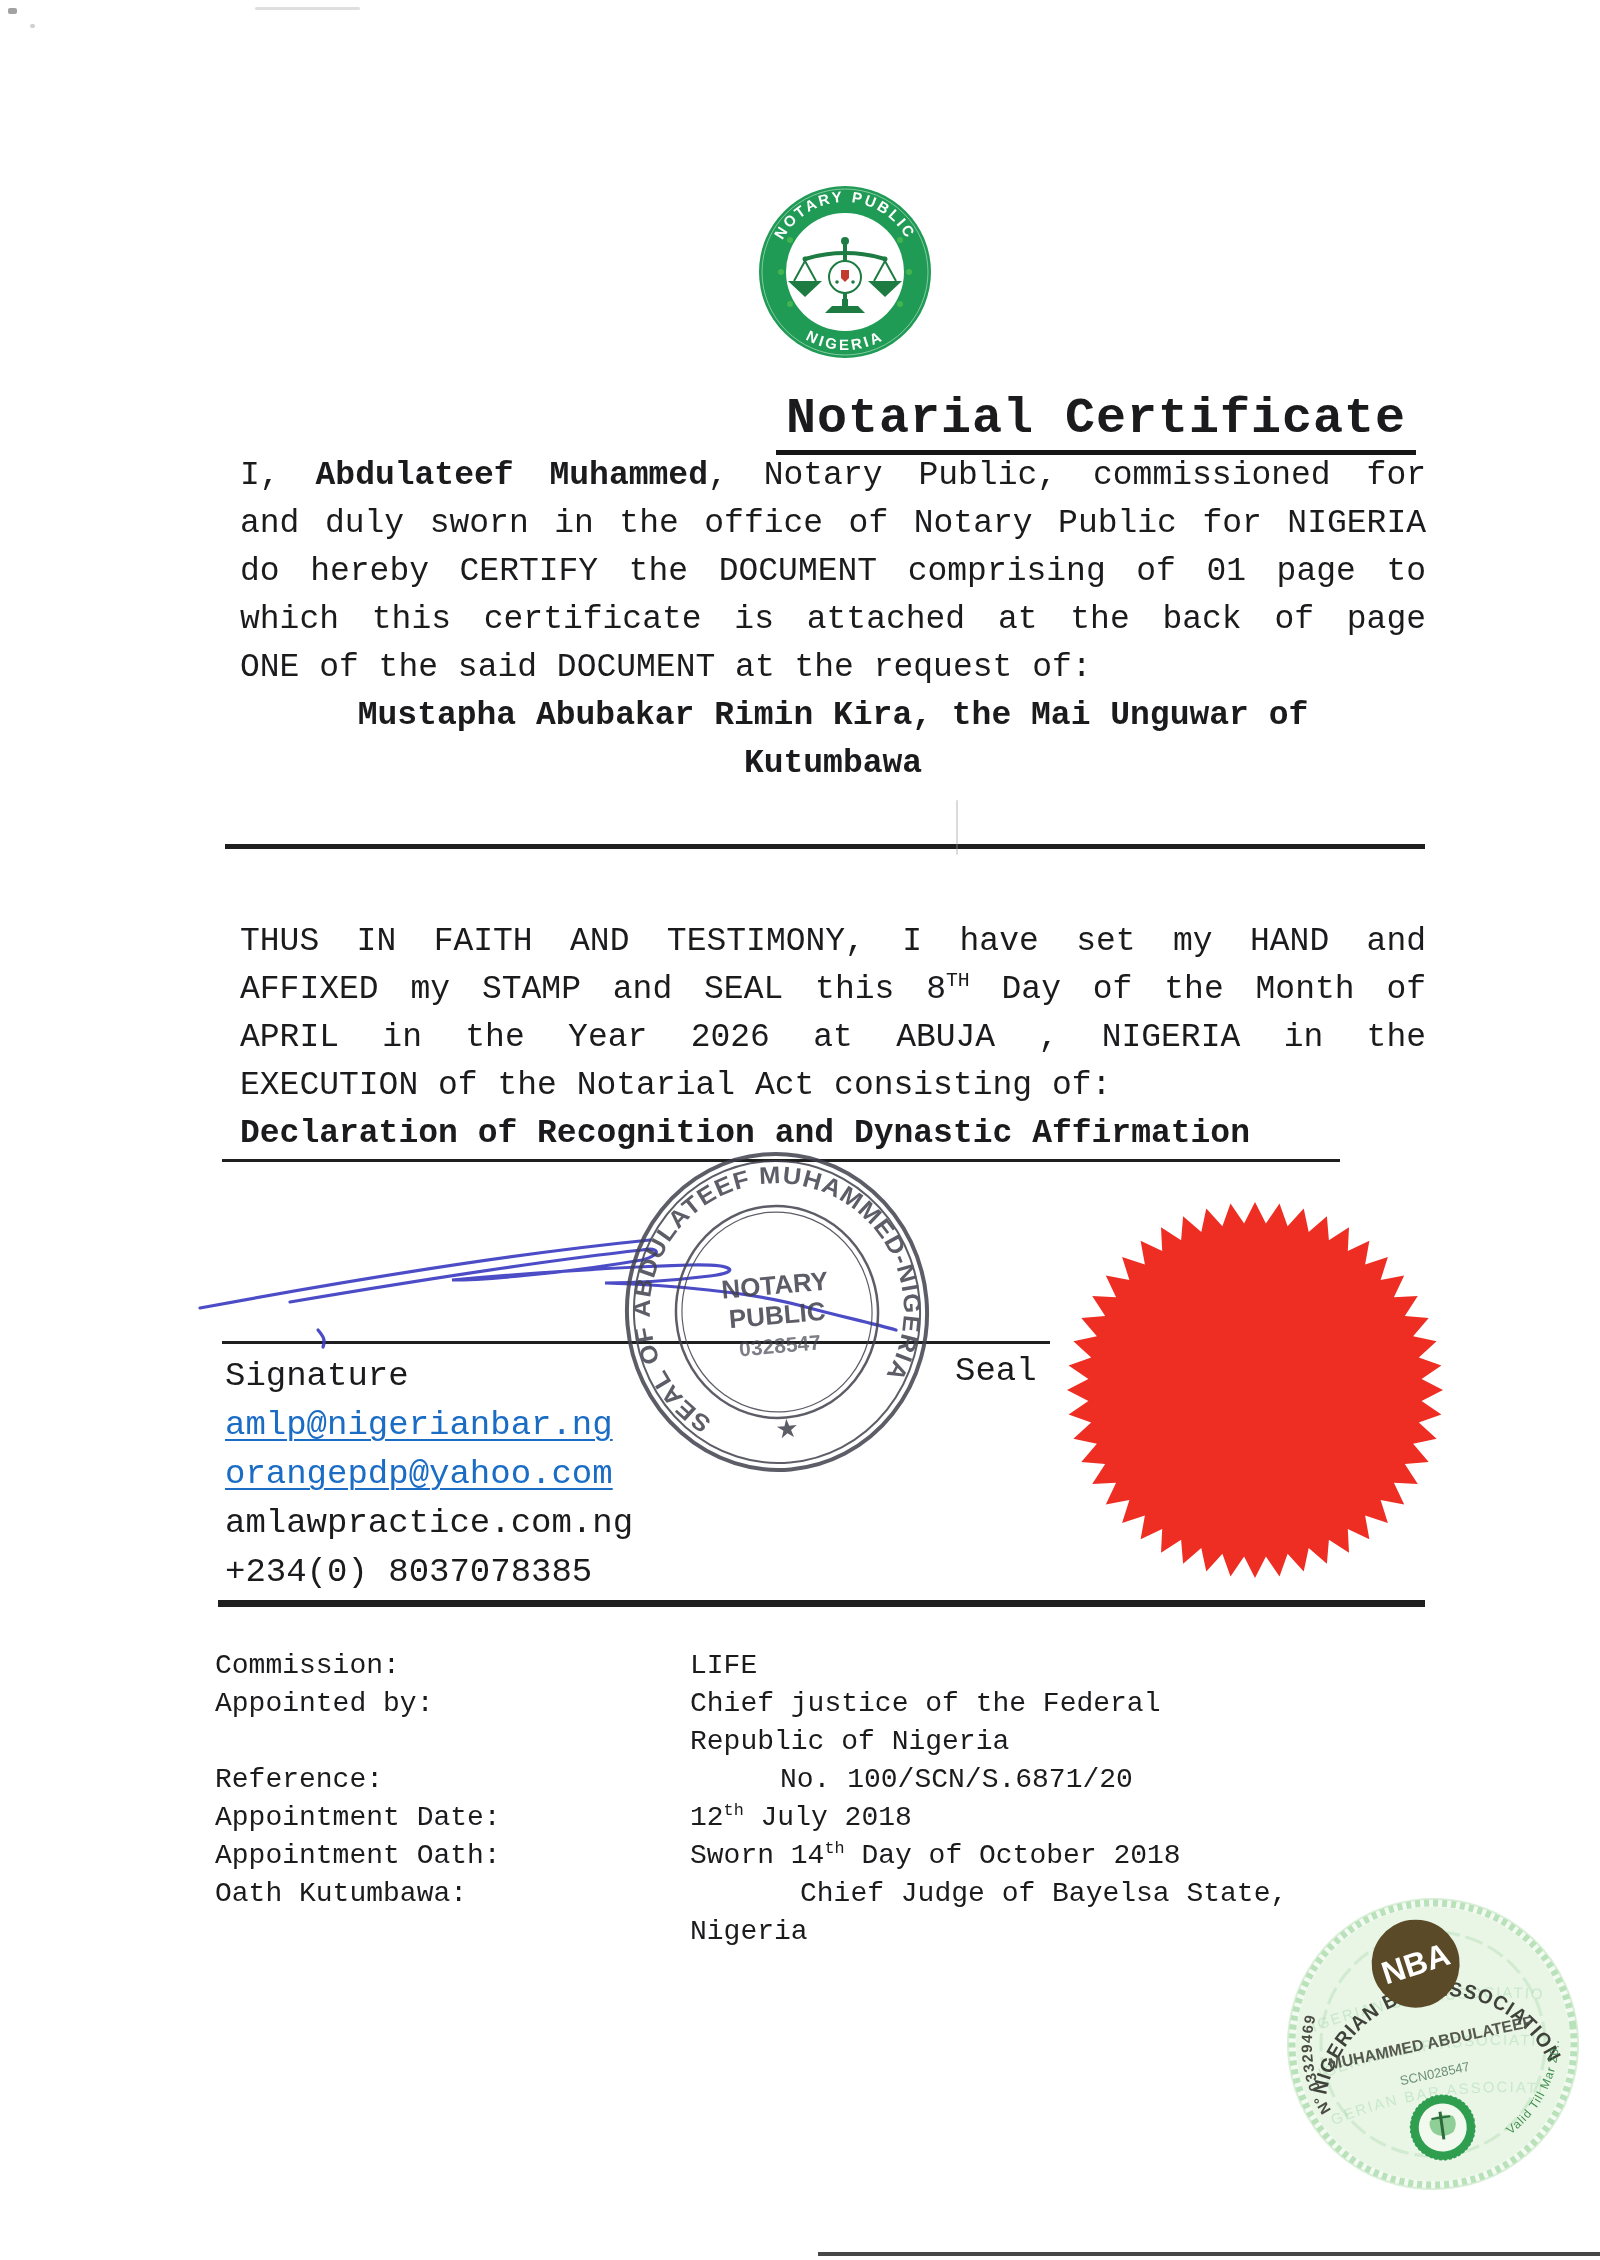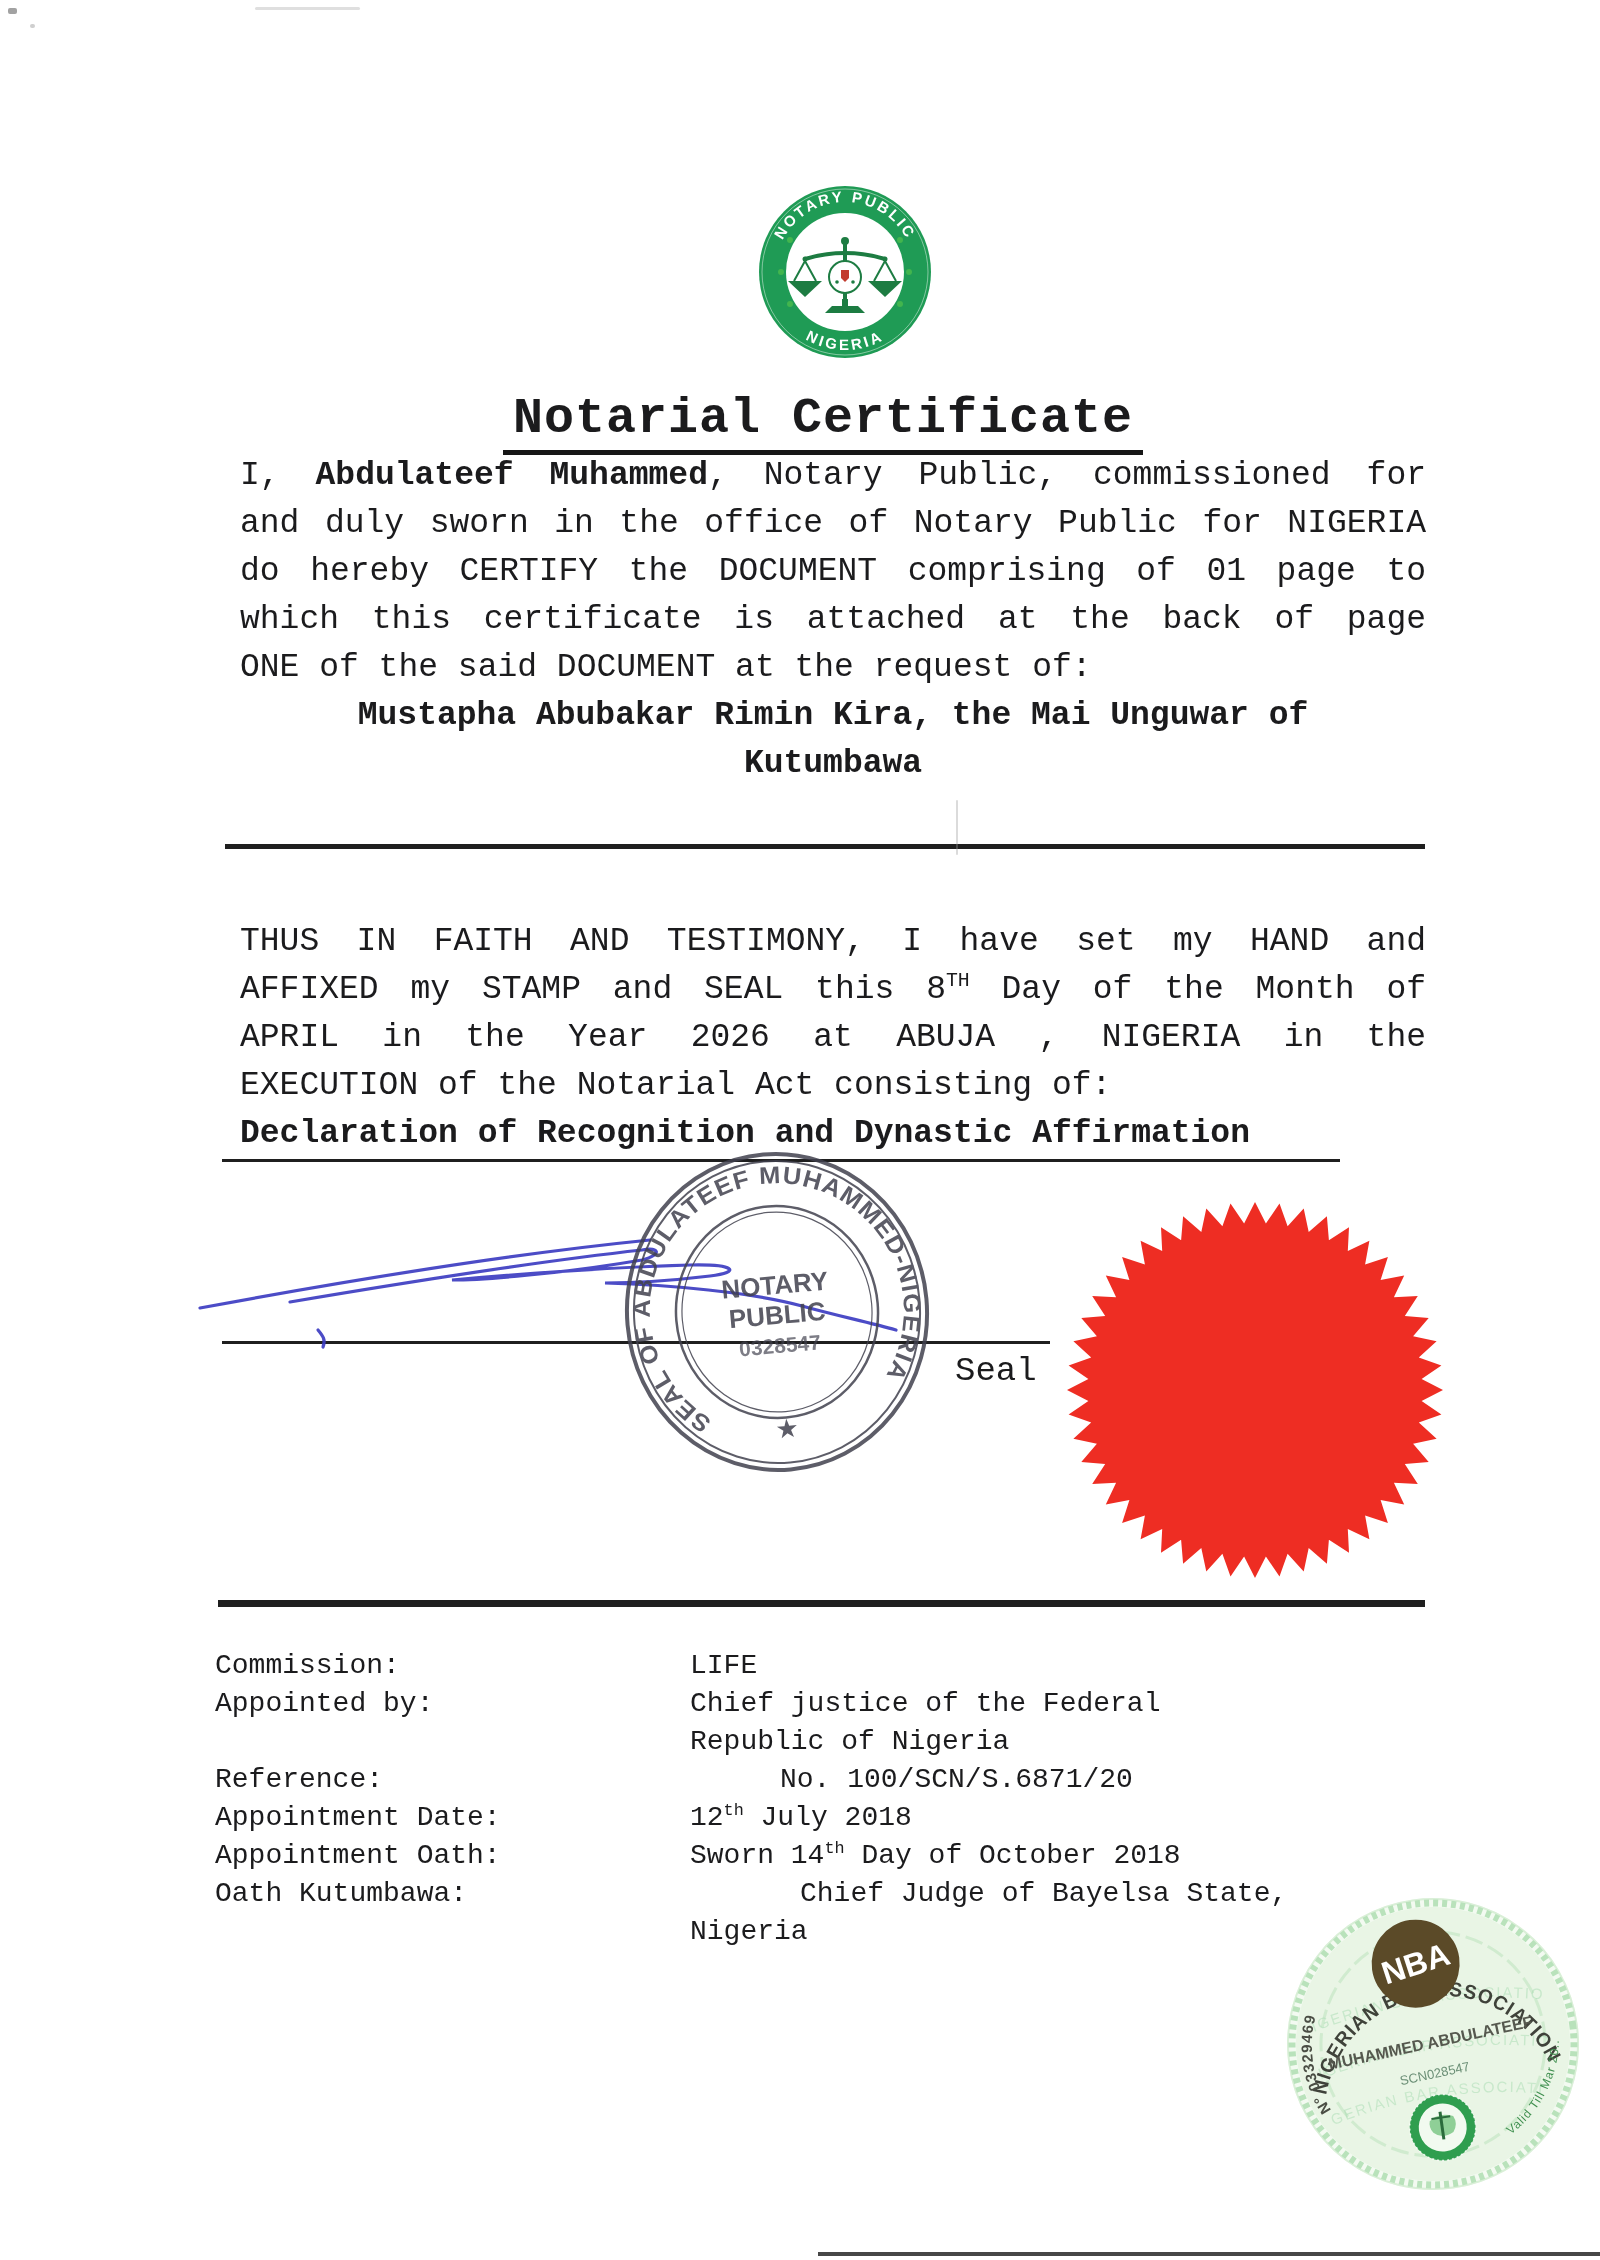--- a/index.html
+++ b/index.html
@@ -1,20 +1,20 @@
 <!DOCTYPE html>
 <html><head>
 <meta charset="utf-8">
 <style>
   html,body{margin:0;padding:0;background:#888;}
   #page{position:relative;width:1600px;height:2260px;background:#ffffff;overflow:hidden;
         font-family:"Liberation Mono","DejaVu Sans Mono",monospace;color:#1b1b1d;}
   .abs{position:absolute;}
   
-  #title-wrap{left:230px;top:390px;width:1186px;text-align:center;}
+  #title-wrap{left:230px;top:390px;width:1186px;text-align:right;}
   #doc-title{display:inline-block;font-size:50px;font-weight:bold;letter-spacing:1px;
              border-bottom:5px solid #161616;padding:0 10px 3px 10px;}
   
   .para{left:240px;width:1186px;font-size:33px;line-height:48px;}
   #intro-block{top:452px;}
   #testimony-block{top:918px;}
   .bline{white-space:normal;}
   .bline.just{text-align:justify;text-align-last:justify;}
   .bline.ctr{text-align:center;font-weight:bold;}
   sup{font-size:0.60em;vertical-align:super;line-height:0;}
@@ -137,20 +137,29 @@
       <text x="156" y="174" text-anchor="middle" font-size="26" font-weight="bold" fill="#41414e">PUBLIC</text>
       <text x="156" y="203" text-anchor="middle" font-size="21" font-weight="bold" fill="#41414e" opacity=".8">0328547</text>
       <text x="156" y="288" text-anchor="middle" font-size="26" fill="#41414e">★</text>
     </g>
   </svg>
 
   <svg class="abs" style="left:1067px;top:1202px;" width="376" height="376" viewBox="0 0 376 376">
     <polygon id="red-seal-poly" points="188.0,0.0 198.9,21.4 212.5,1.6 220.6,24.2 236.7,6.4 241.7,29.9 259.9,14.3 261.9,38.2 282.0,25.2 280.8,49.1 302.4,38.8 298.1,62.4 320.9,55.1 313.6,77.9 337.2,73.6 326.9,95.2 350.8,94.0 337.8,114.1 361.7,116.1 346.1,134.3 369.6,139.3 351.8,155.4 374.4,163.5 354.6,177.1 376.0,188.0 354.6,198.9 374.4,212.5 351.8,220.6 369.6,236.7 346.1,241.7 361.7,259.9 337.8,261.9 350.8,282.0 326.9,280.8 337.2,302.4 313.6,298.1 320.9,320.9 298.1,313.6 302.4,337.2 280.8,326.9 282.0,350.8 261.9,337.8 259.9,361.7 241.7,346.1 236.7,369.6 220.6,351.8 212.5,374.4 198.9,354.6 188.0,376.0 177.1,354.6 163.5,374.4 155.4,351.8 139.3,369.6 134.3,346.1 116.1,361.7 114.1,337.8 94.0,350.8 95.2,326.9 73.6,337.2 77.9,313.6 55.1,320.9 62.4,298.1 38.8,302.4 49.1,280.8 25.2,282.0 38.2,261.9 14.3,259.9 29.9,241.7 6.4,236.7 24.2,220.6 1.6,212.5 21.4,198.9 0.0,188.0 21.4,177.1 1.6,163.5 24.2,155.4 6.4,139.3 29.9,134.3 14.3,116.1 38.2,114.1 25.2,94.0 49.1,95.2 38.8,73.6 62.4,77.9 55.1,55.1 77.9,62.4 73.6,38.8 95.2,49.1 94.0,25.2 114.1,38.2 116.1,14.3 134.3,29.9 139.3,6.4 155.4,24.2 163.5,1.6 177.1,21.4" fill="#ee2d23"></polygon>
   </svg>
 
+  <div class="abs" id="contact-block">
+    <div class="cline">Signature</div>
+    <div id="contact-lines">
+        <a class="cline doc-link" style="color: rgb(26, 108, 196);">amlp@nigerianbar.ng</a>
+        <a class="cline doc-link" style="color: rgb(26, 108, 196);">orangepdp@yahoo.com</a>
+        <div class="cline">amlawpractice.com.ng</div>
+        <div class="cline">+234(0) 8037078385</div>
+      </div>
+  </div>
   <div class="abs" id="seal-label">Seal</div>
 
   <div class="abs rule" style="left:218px;top:1600px;width:1207px;height:7px;"></div>
 
   <div class="abs" id="details-table">
       <div class="trow">
         <div class="tlabel">Commission:</div>
         <div class="tvalue"><span>LIFE</span></div>
       </div>
       <div class="trow">

